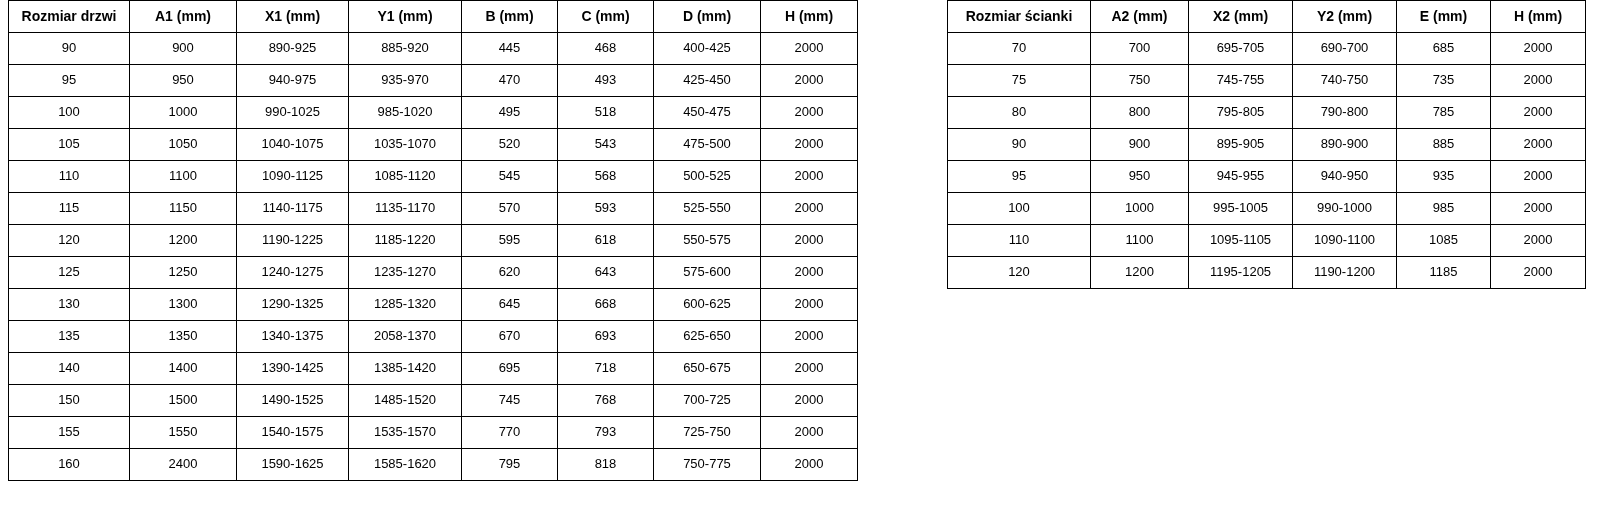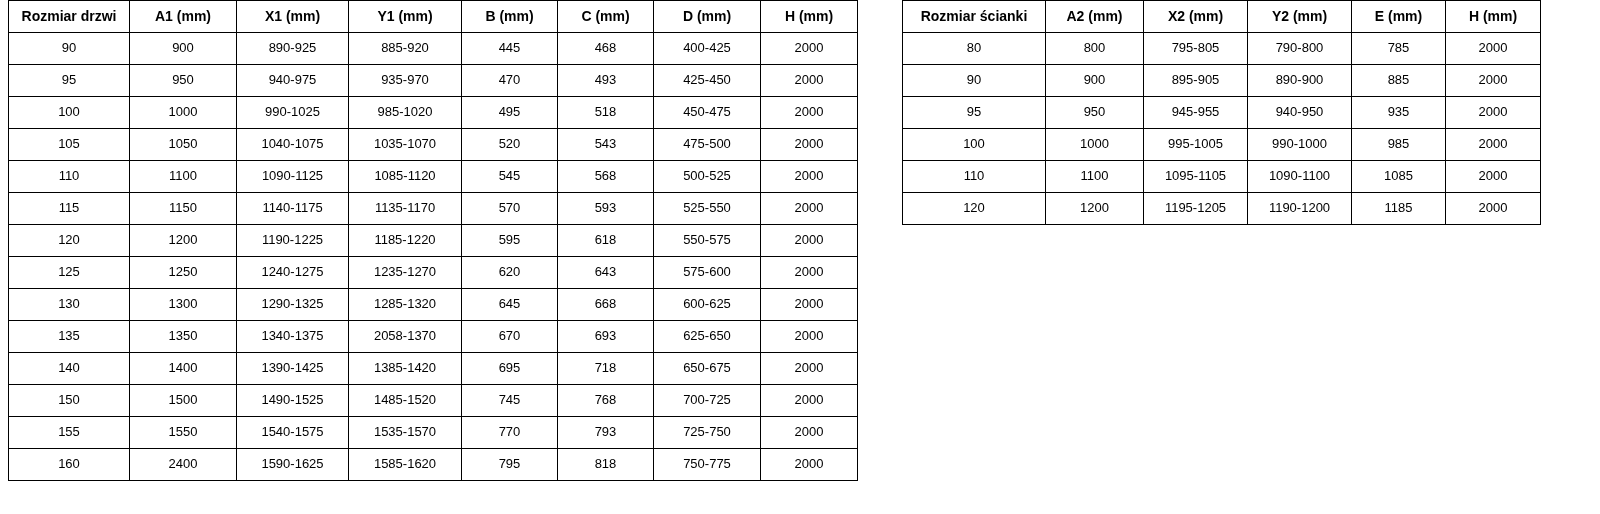--- a/index.html
+++ b/index.html
@@ -17,21 +17,21 @@
   .page {
     position: relative;
     width: 1600px;
     height: 514px;
   }
   .table-wrap {
     position: absolute;
     top: 0;
   }
   #doors-wrap { left: 8px; }
-  #walls-wrap { left: 902px; }
+  #walls-wrap { left: 947px; }
 
   table.spec {
     border-collapse: collapse;
     table-layout: fixed;
   }
   table.spec th,
   table.spec td {
     border: 1px solid #000000;
     text-align: center;
     vertical-align: middle;
@@ -256,20 +256,36 @@
           <th>Rozmiar ścianki</th>
           <th>A2 (mm)</th>
           <th>X2 (mm)</th>
           <th>Y2 (mm)</th>
           <th>E (mm)</th>
           <th>H (mm)</th>
         </tr>
       </thead>
       <tbody>
         <tr>
+          <td>70</td>
+          <td>700</td>
+          <td>695-705</td>
+          <td>690-700</td>
+          <td>685</td>
+          <td>2000</td>
+        </tr>
+        <tr>
+          <td>75</td>
+          <td>750</td>
+          <td>745-755</td>
+          <td>740-750</td>
+          <td>735</td>
+          <td>2000</td>
+        </tr>
+        <tr>
           <td>80</td>
           <td>800</td>
           <td>795-805</td>
           <td>790-800</td>
           <td>785</td>
           <td>2000</td>
         </tr>
         <tr>
           <td>90</td>
           <td>900</td>

